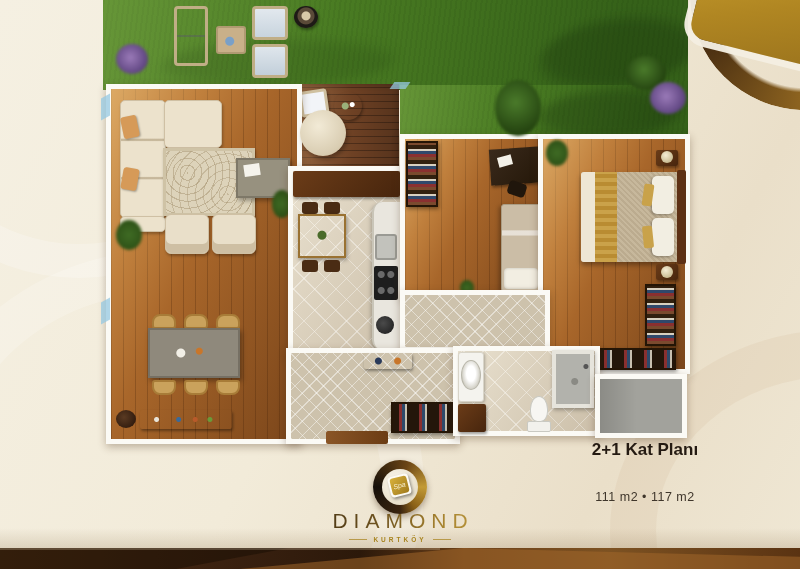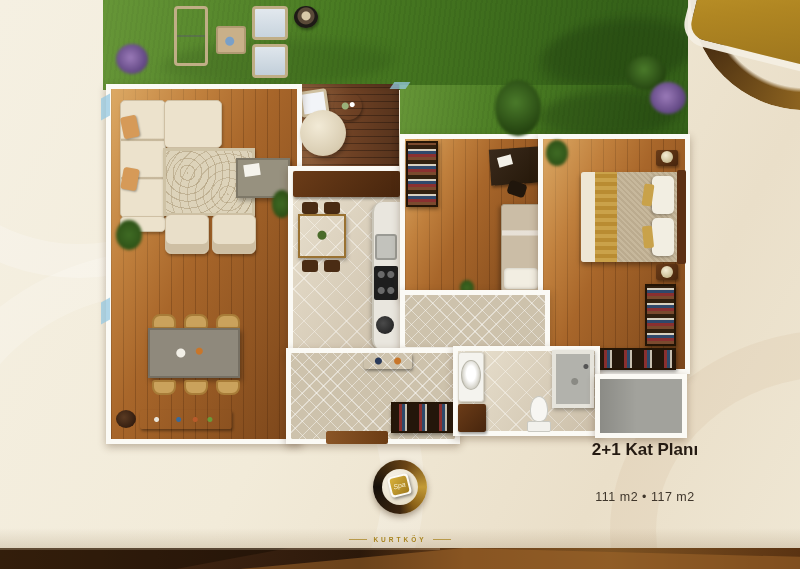--- a/index.html
+++ b/index.html
@@ -209,20 +209,21 @@
   <div class="plan-title">2+1 Kat Planı</div>
   <div class="plan-areas">111 m2 • 117 m2</div>
 
   <div class="em">
     <div class="em-inner"></div>
     <div class="em-sq-w"></div>
     <div class="em-sq-g">
       <span>Spa</span>
     </div>
   </div>
+  <div class="wordmark">DIAMOND</div>
   <div class="loc-row">
     <span class="loc-line"></span>
     <span class="loc-label">KURTKÖY</span>
     <span class="loc-line"></span>
   </div>
 
 
   <div class="band">
     <div class="band-light"></div>
     <div class="band-dark"></div>

